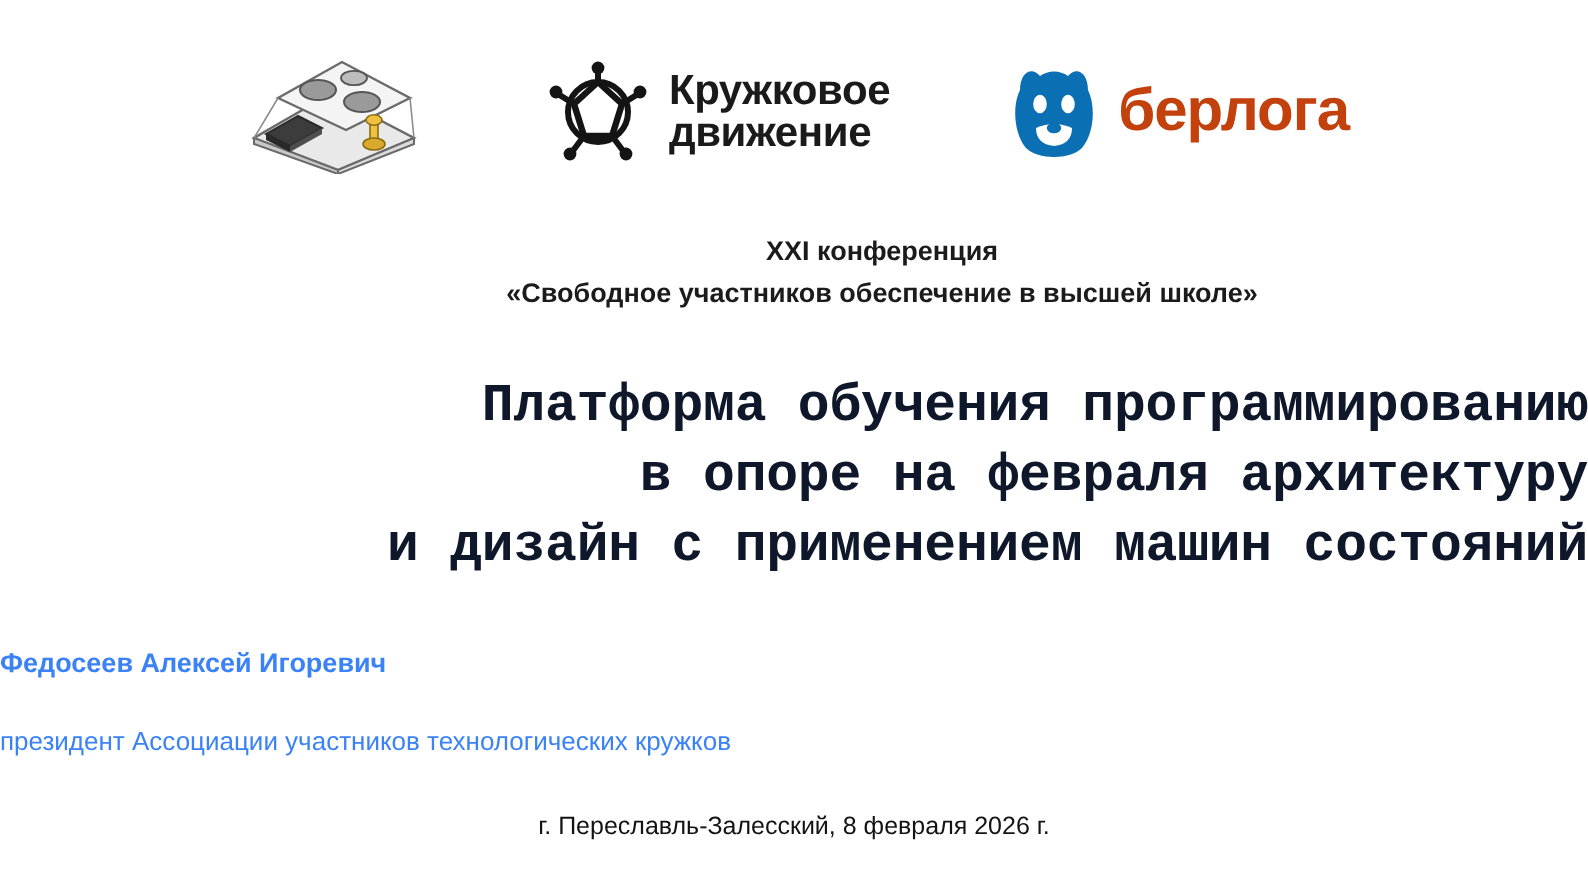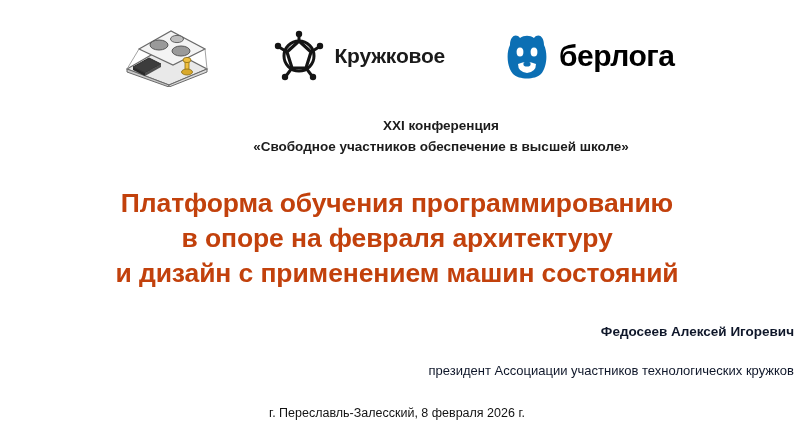--- a/index.html
+++ b/index.html
@@ -63,21 +63,21 @@
   
   .logo-berloga {
     display: flex;
     align-items: center;
     gap: 8px;
   }
   .berloga-mark { width: 48px; height: 50px; }
   .berloga-text {
     font-size: 30px;
     font-weight: bold;
-    color: #000000;
+    color: #c2410c;
     letter-spacing: -0.5px;
     line-height: 1;
   }
 
   
   .conference {
     position: absolute;
     top: 116px;
     left: 0;
     width: 794px;
@@ -89,36 +89,37 @@
     margin-left: 44px;
   }
   .conference .line2 { font-weight: bold; }
 
   
   .title {
     position: absolute;
     top: 186px;
     left: 0;
     width: 794px;
-    text-align: center;
-    color: #c2410c;
+    text-align: right;
+    color: #0f172a;
     font-size: 26.5px;
     font-weight: bold;
     line-height: 1.32;
     letter-spacing: -0.1px;
+    font-family: Liberation Mono, monospace;
   }
 
   
   .author {
     position: absolute;
     top: 322px;
     left: 0;
     width: 794px;
-    text-align: right;
-    color: #0f172a;
+    text-align: left;
+    color: #3b82f6;
   }
   .author-name {
     font-size: 13.5px;
     font-weight: bold;
     line-height: 1.5;
   }
   .author-role {
     font-size: 13px;
     font-weight: normal;
     line-height: 1.6;
@@ -181,20 +182,21 @@
           <line x1="33" y1="38" x2="39" y2="46"></line>
         </g>
         <circle cx="26" cy="4" r="3.2" fill="#141414"></circle>
         <circle cx="5" cy="16" r="3.2" fill="#141414"></circle>
         <circle cx="47" cy="16" r="3.2" fill="#141414"></circle>
         <circle cx="12" cy="47" r="3.2" fill="#141414"></circle>
         <circle cx="40" cy="47" r="3.2" fill="#141414"></circle>
       </svg>
       <div class="kd-text">
         <span>Кружковое</span>
+        <span>движение</span>
       </div>
     </div>
 
     <div class="logo-berloga">
       <svg class="berloga-mark" viewBox="0 0 48 50">
         <path d="M7 14 C7 5 13 2 17 7 C21 4 27 4 31 7 C35 2 41 5 41 14 C45 22 44 36 38 43 C32 49 16 49 10 43 C4 36 3 22 7 14 Z" fill="#0b6fb4"></path>
         <ellipse cx="17" cy="21" rx="3.4" ry="4.6" fill="#ffffff"></ellipse>
         <ellipse cx="31" cy="21" rx="3.4" ry="4.6" fill="#ffffff"></ellipse>
         <path d="M15 33 Q24 29 33 33 Q33 41 24 42 Q15 41 15 33 Z" fill="#ffffff"></path>
         <ellipse cx="24" cy="33" rx="3.6" ry="2.6" fill="#0b6fb4"></ellipse>

